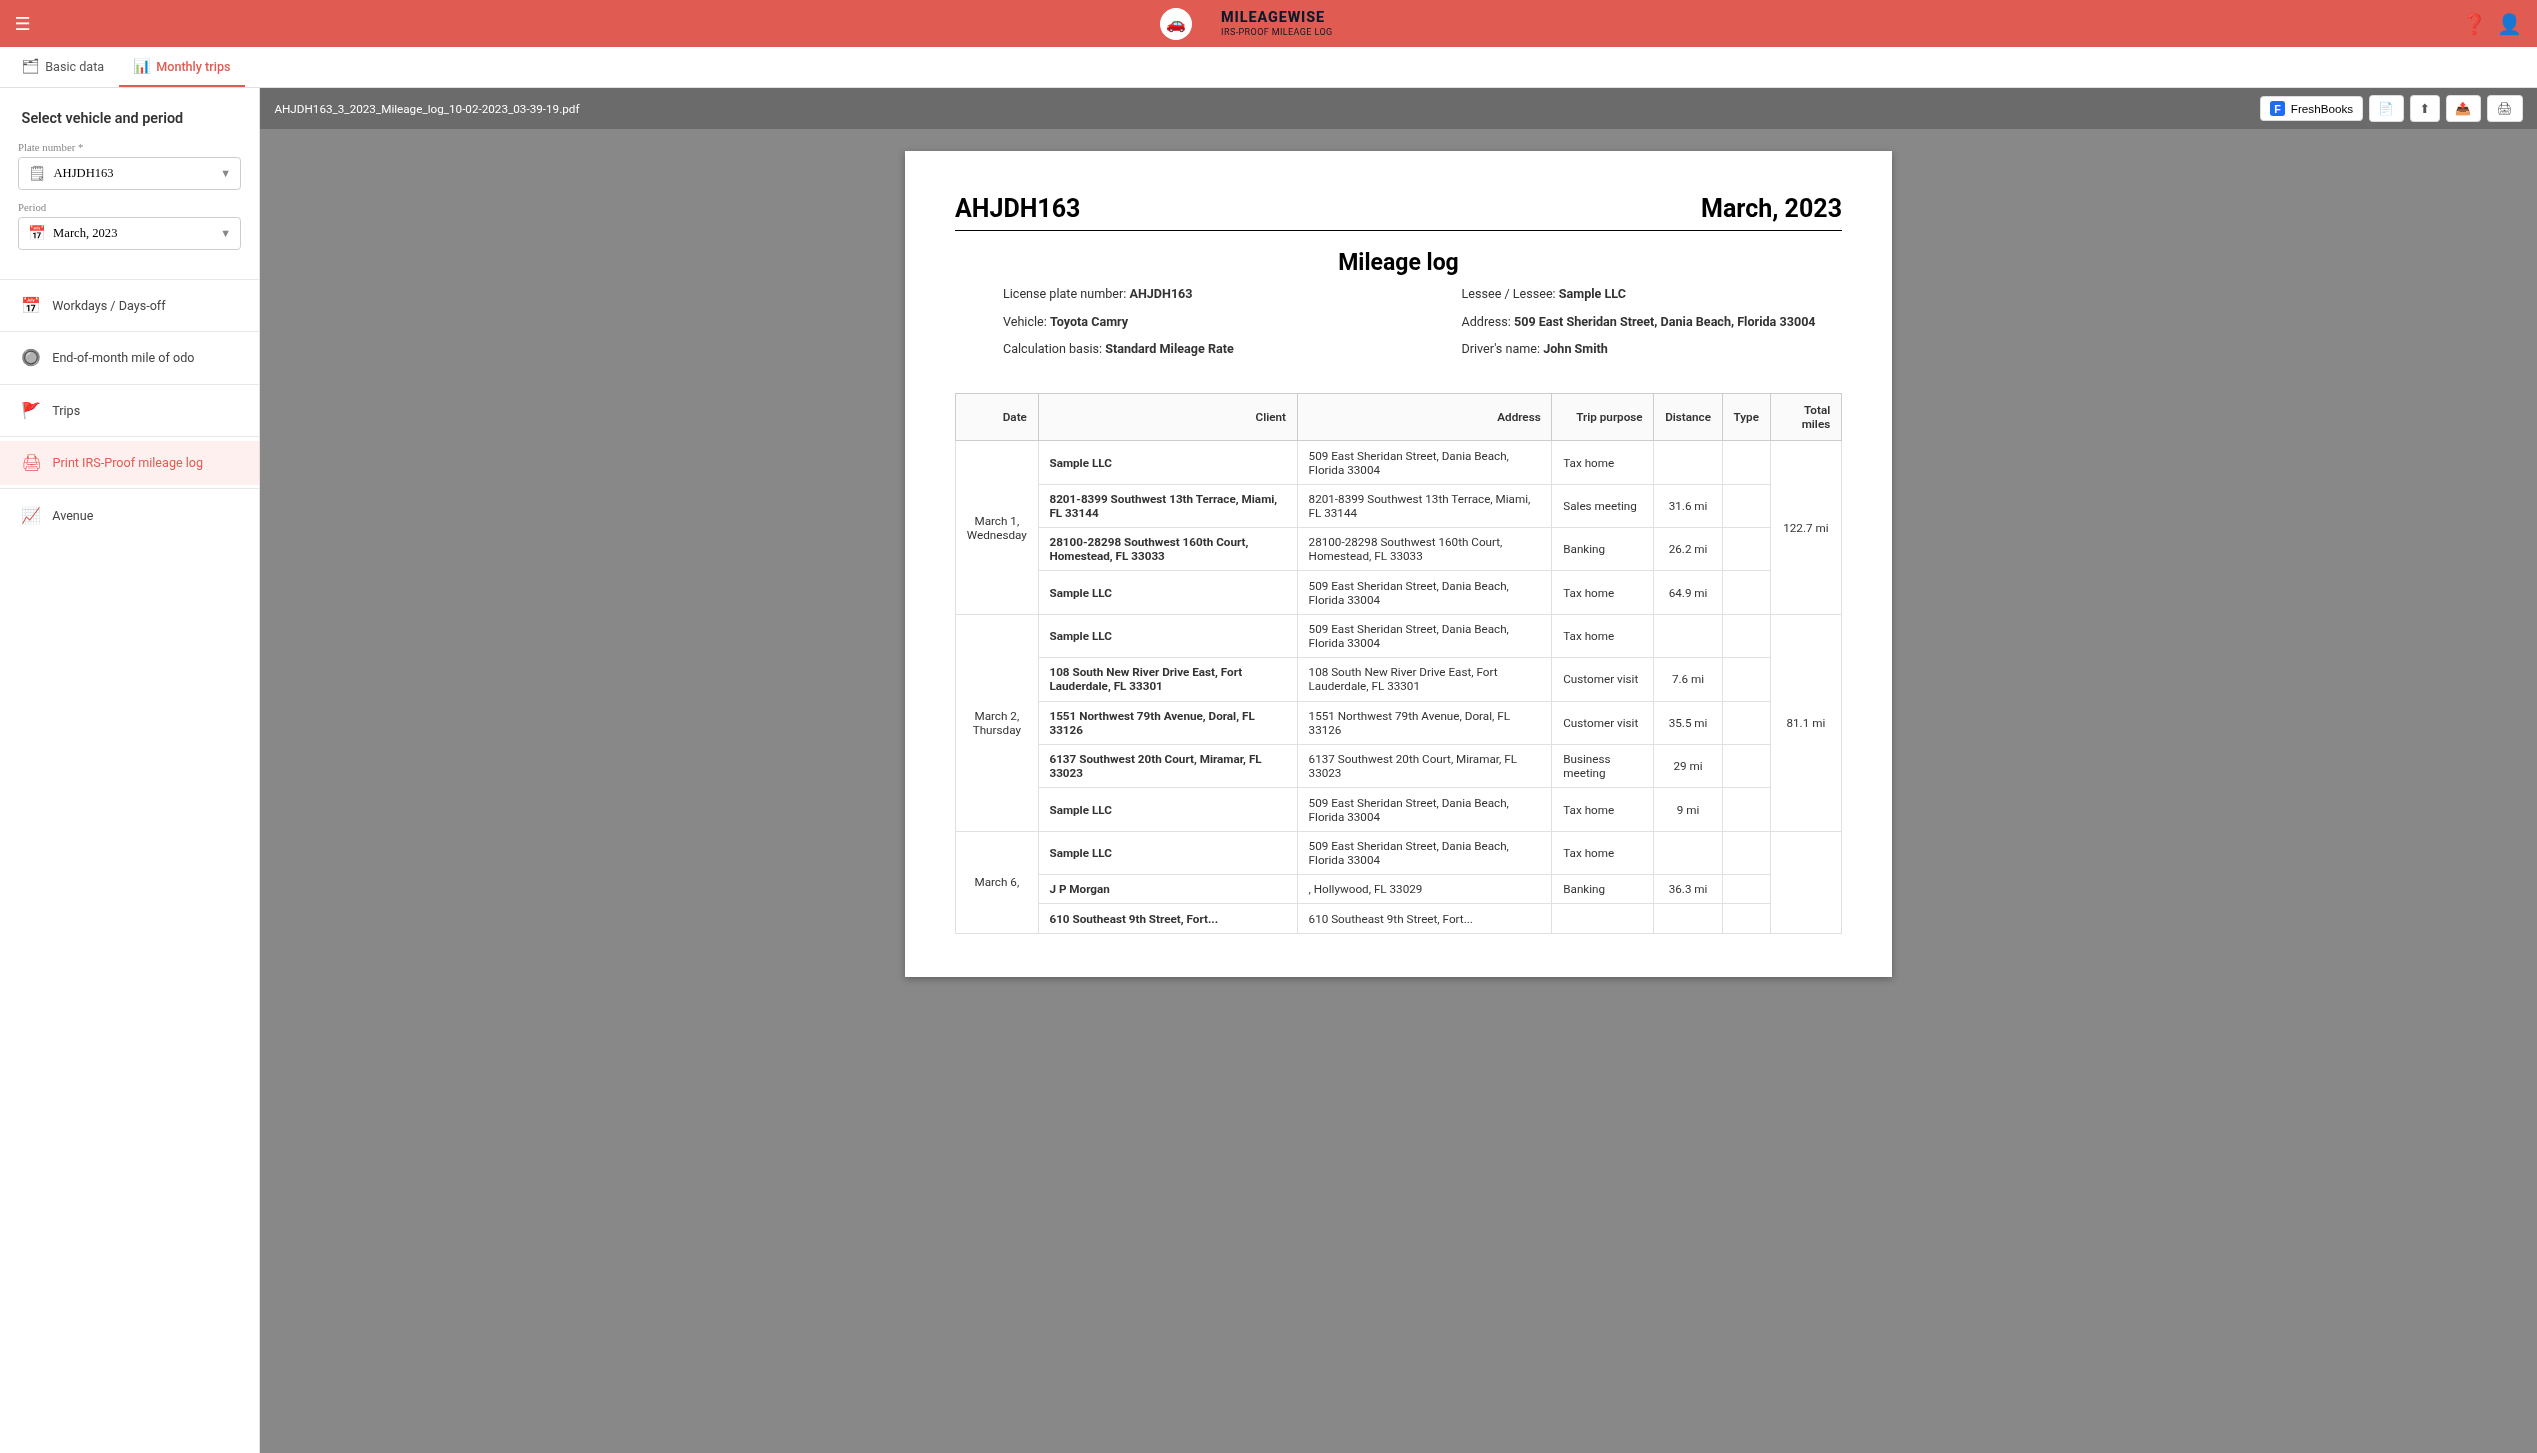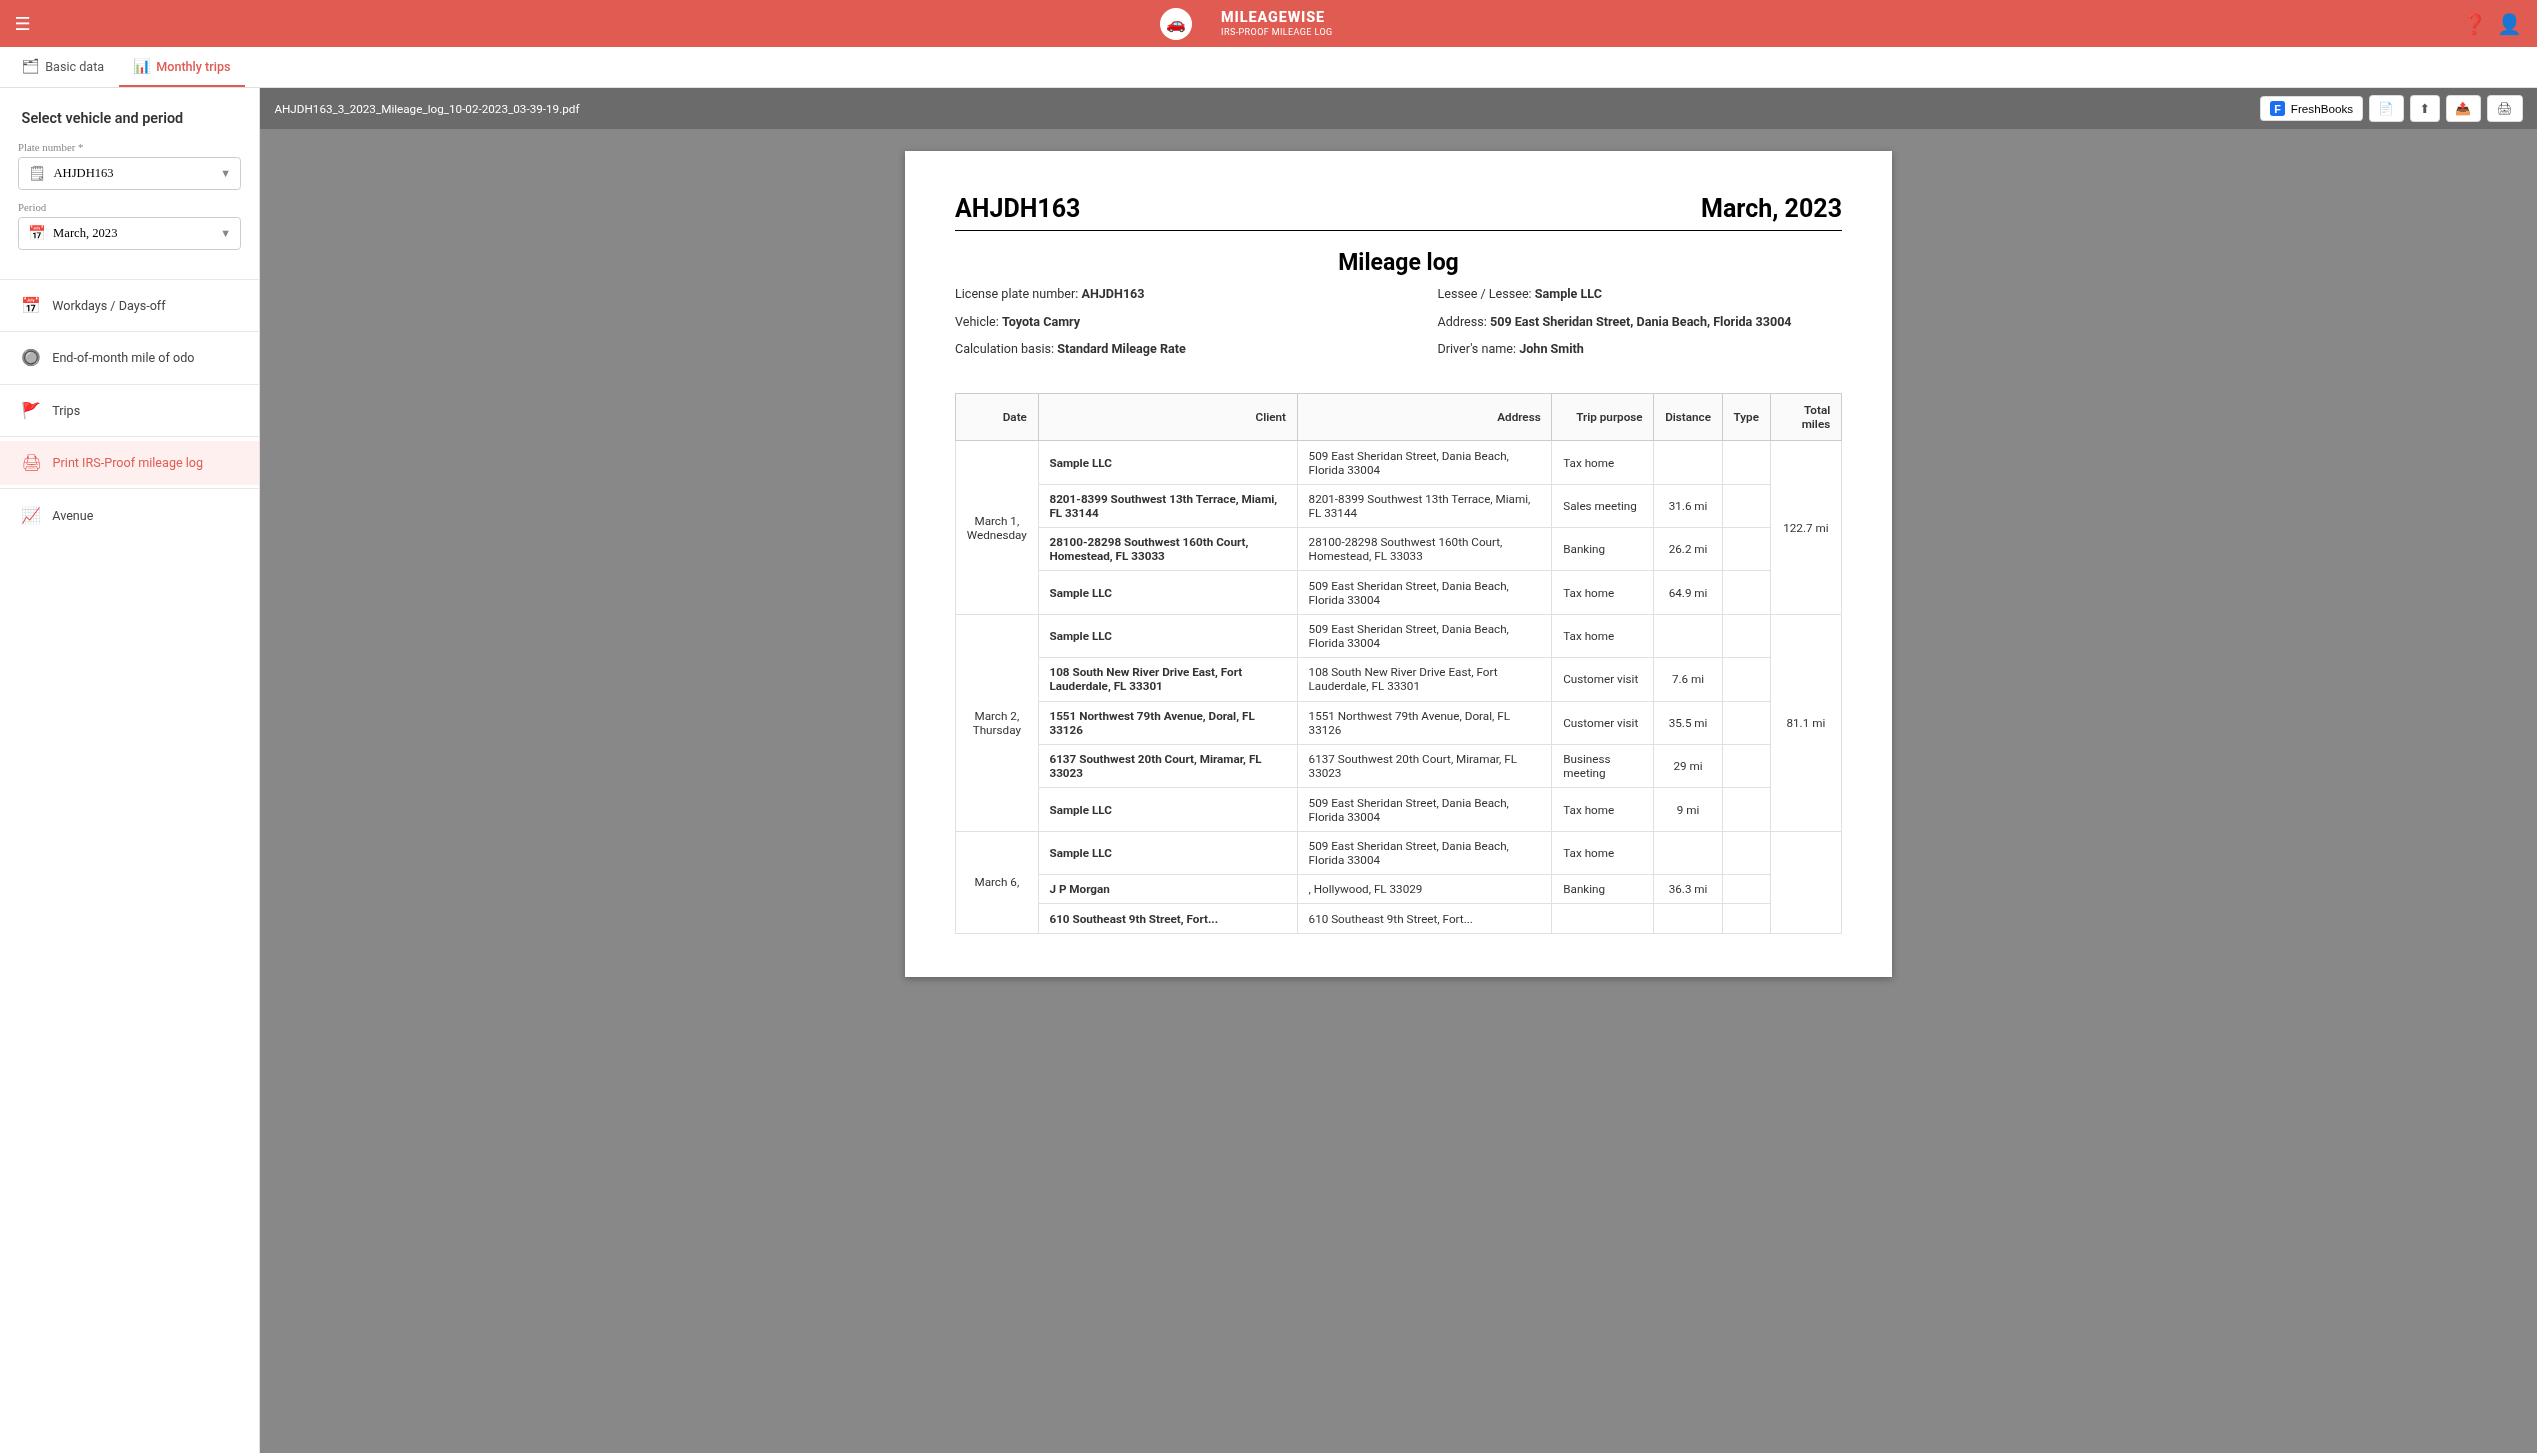--- a/index.html
+++ b/index.html
@@ -25,21 +25,21 @@
       gap: 7.2px;
     }
     .hamburger-icon { color: white; font-size: 18px; cursor: pointer; }
     .brand-icon {
       width: 32px; height: 32px;
       background: white;
       border-radius: 50%;
       display: flex; align-items: center; justify-content: center;
       font-size: 16px;
     }
-    .brand-text { color: #ffffff; line-height: 1.2; margin-left: 22px; }
+    .brand-text { color: #0f172a; line-height: 1.2; margin-left: 22px; }
     .brand-name { font-weight: 800; font-size: 14.4px; letter-spacing: 0.9px; }
     .brand-sub { font-size: 9px; letter-spacing: 0.4px; }
     .nav-icon { color: white; font-size: 20px; cursor: pointer; }
 
     
     .tabs-row {
       background: #fff;
       border-bottom: 0.9px solid #e0e0e0;
       display: flex;
       align-items: center;
@@ -231,20 +231,21 @@
     .pdf-title {
       text-align: center;
       font-size: 23px;
       font-weight: 700;
       margin-bottom: 9px;
     }
     .pdf-meta {
       display: flex;
       gap: 78px;
       margin-bottom: 25px;
+      margin-left: 48px;
     }
     .pdf-meta-col { flex: 1; }
     .pdf-meta-row {
       margin-bottom: 9px;
       font-size: 12.6px;
       color: #333;
       line-height: 1.5;
     }
     .pdf-meta-row strong { font-weight: 700; }
 

